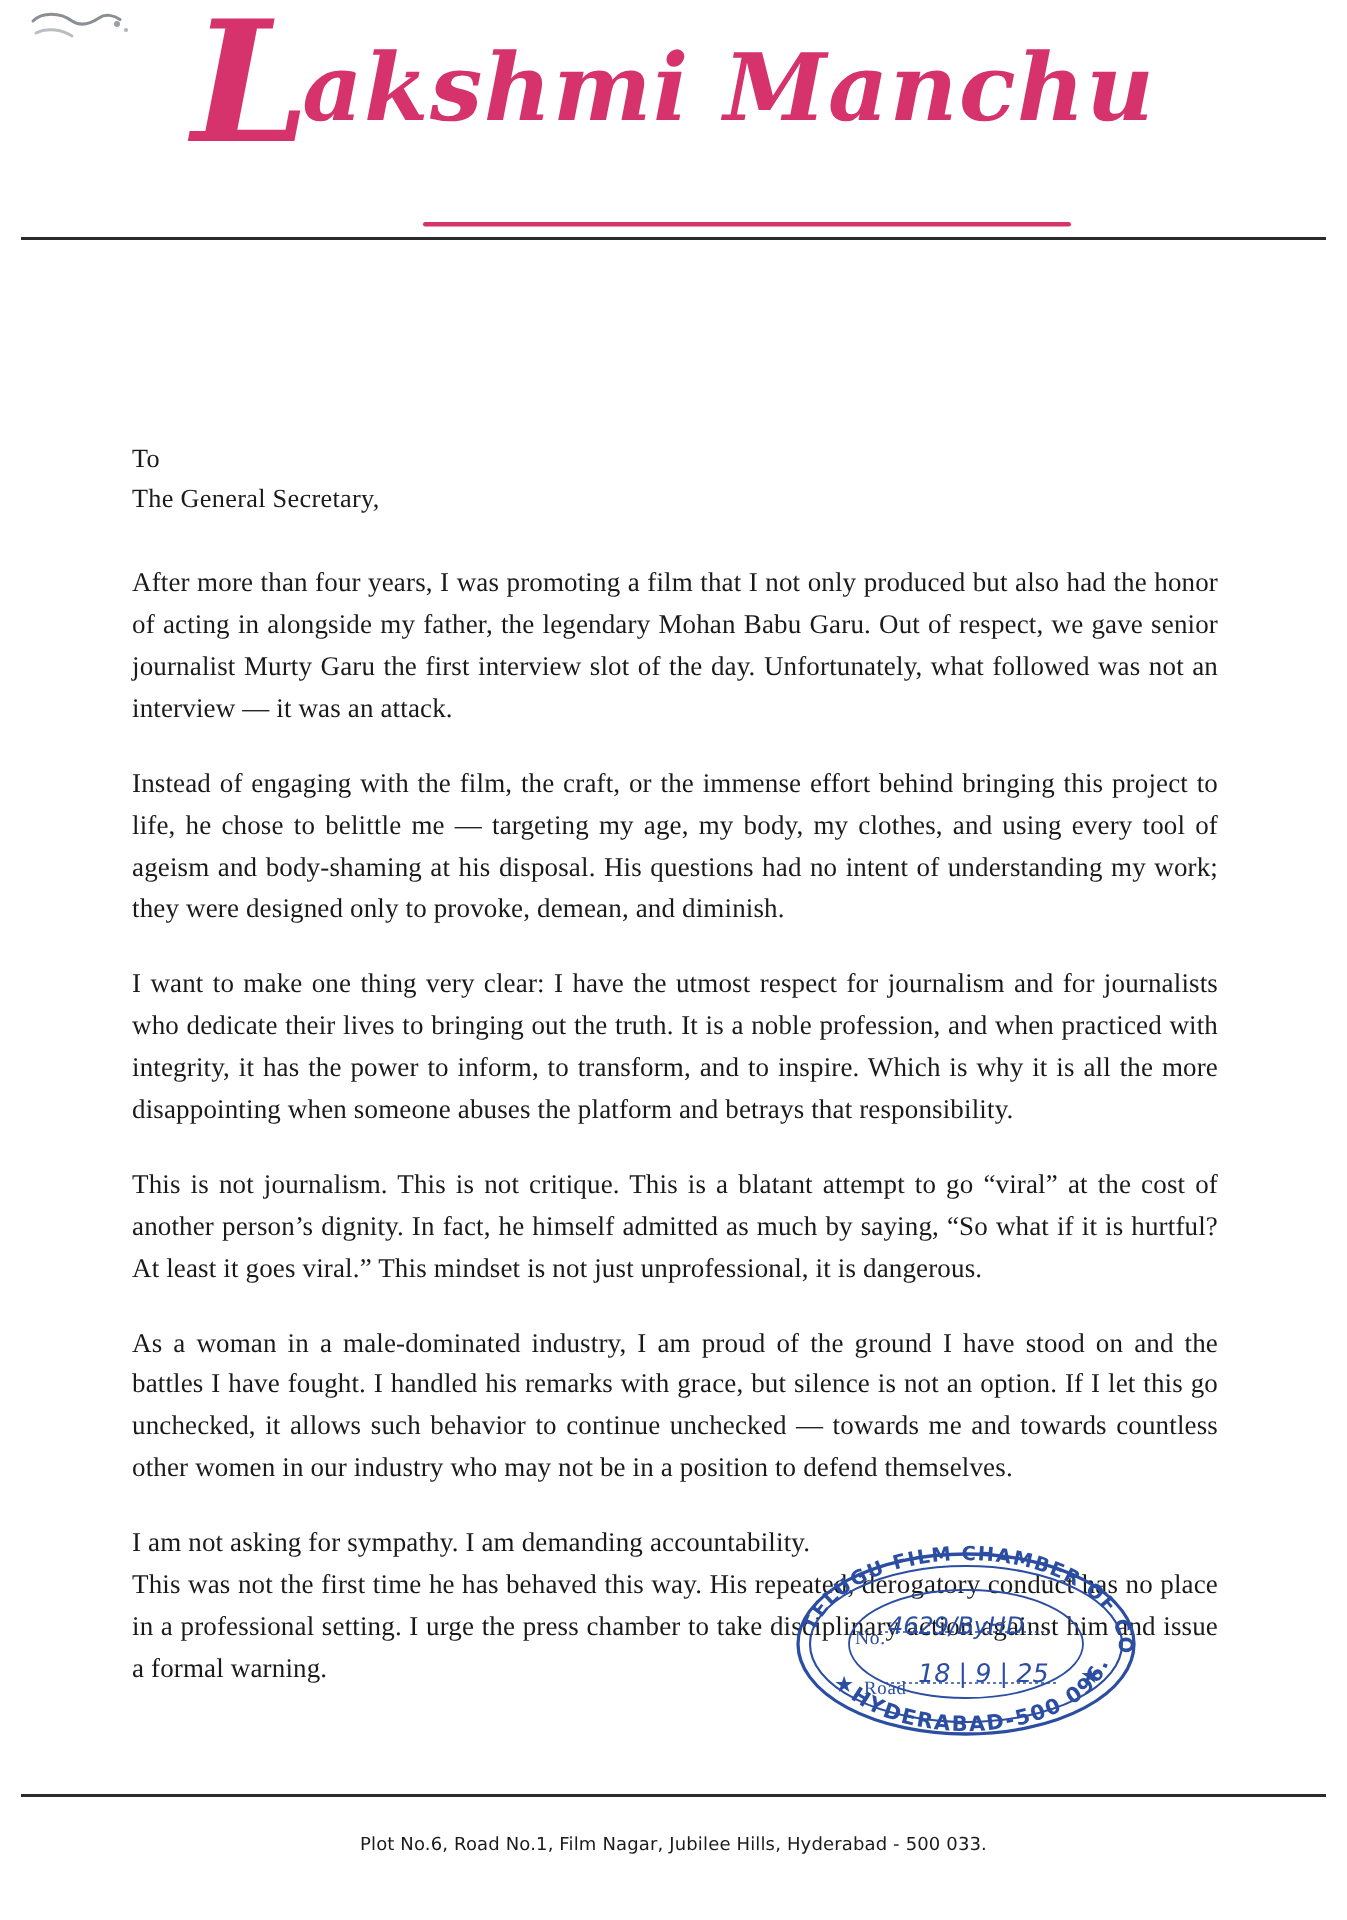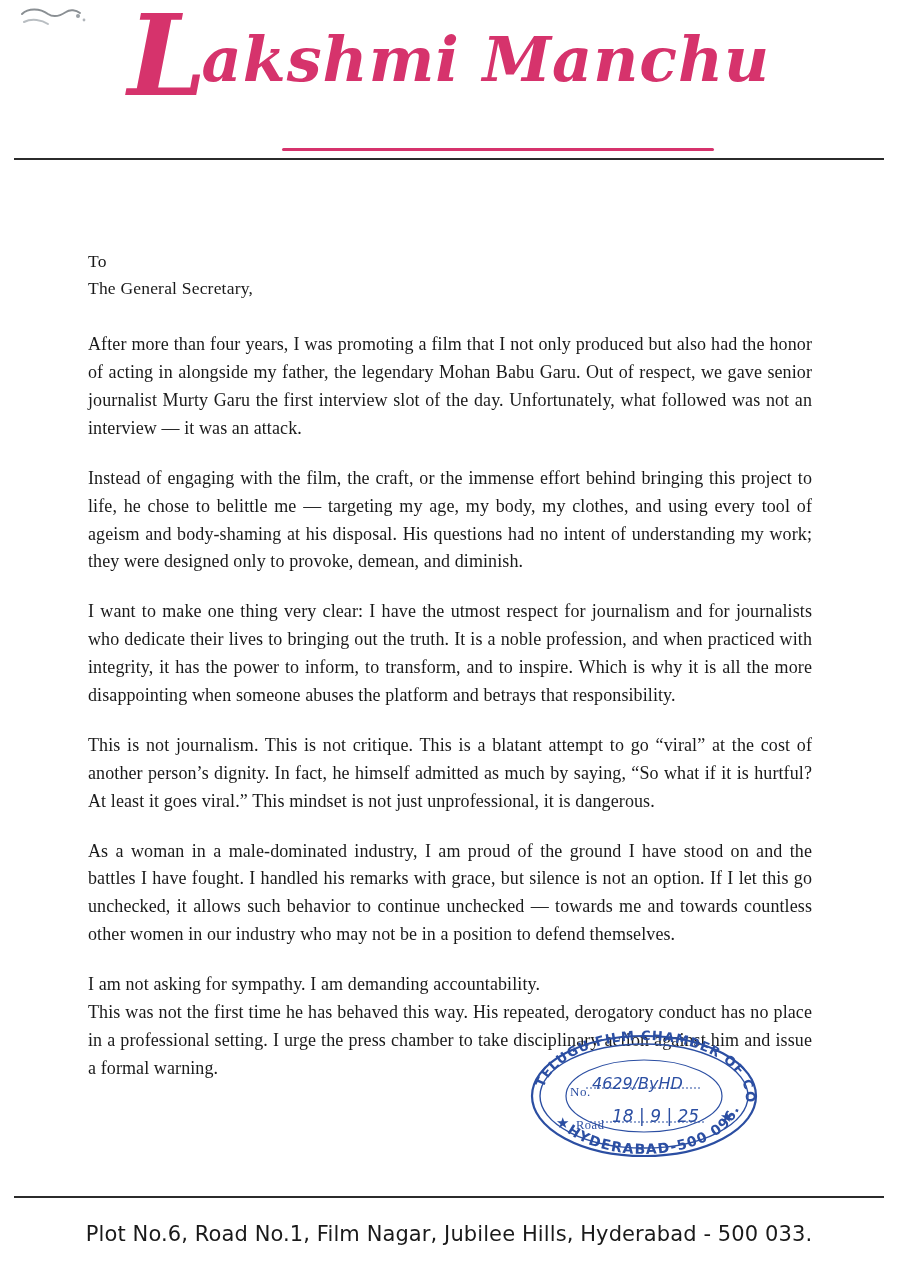--- a/index.html
+++ b/index.html
@@ -74,20 +74,21 @@
     right: 86px;
     top: 248px;
   }
   .addr-line {
     font-size: 17.5px;
     line-height: 1.52;
     letter-spacing: 0.2px;
   }
   .addr-block {
     margin-bottom: 30px;
+    margin-top: 44px;
   }
   p.para {
     font-size: 18px;
     line-height: 1.55;
     text-align: justify;
     margin: 0 0 22px 0;
     letter-spacing: 0.1px;
   }
   p.para.tight {
     margin-bottom: 0;
@@ -151,21 +152,21 @@
     height: 2px;
     background: #2b2b2b;
   }
   .footer {
     position: absolute;
     left: 0;
     right: 0;
     top: 1222px;
     text-align: center;
     font-family: "DejaVu Sans", sans-serif;
-    font-size: 21px;
+    font-size: 12px;
     color: #1a1a1a;
     letter-spacing: 0.1px;
   }
 </style>
 </head>
 <body>
 
 <div class="letterhead">
 
   <svg class="splash" viewBox="0 0 70 36">

